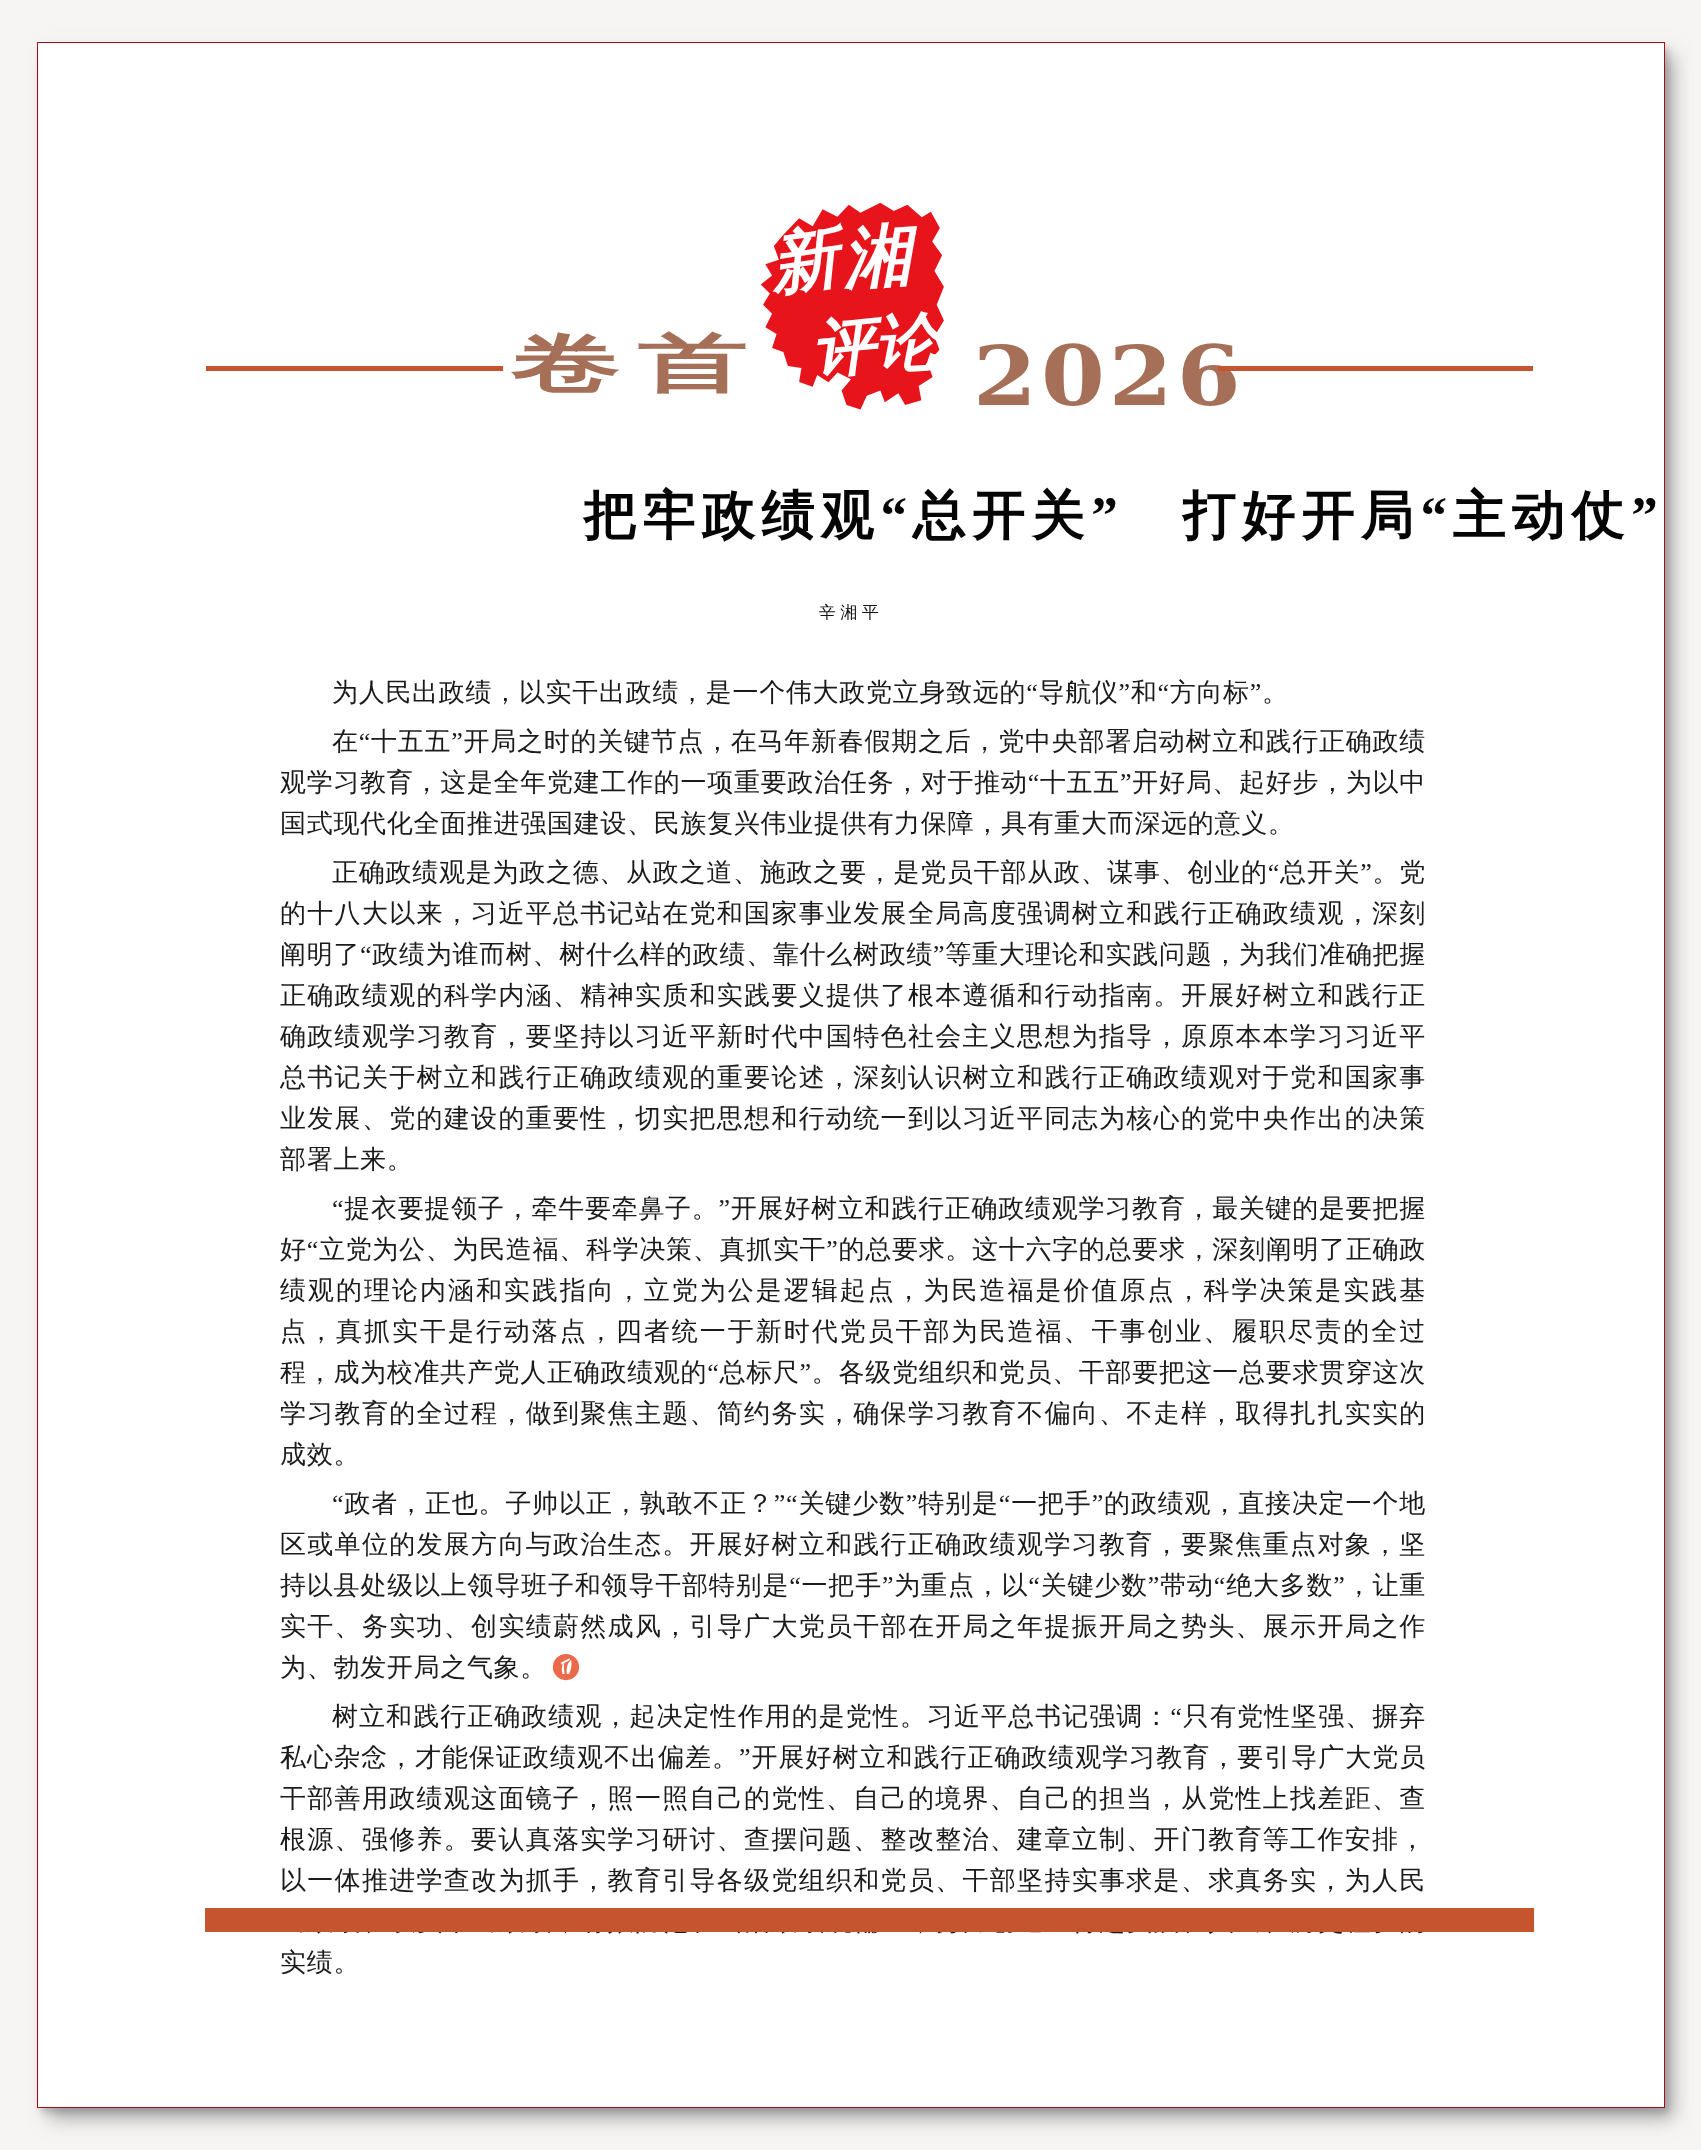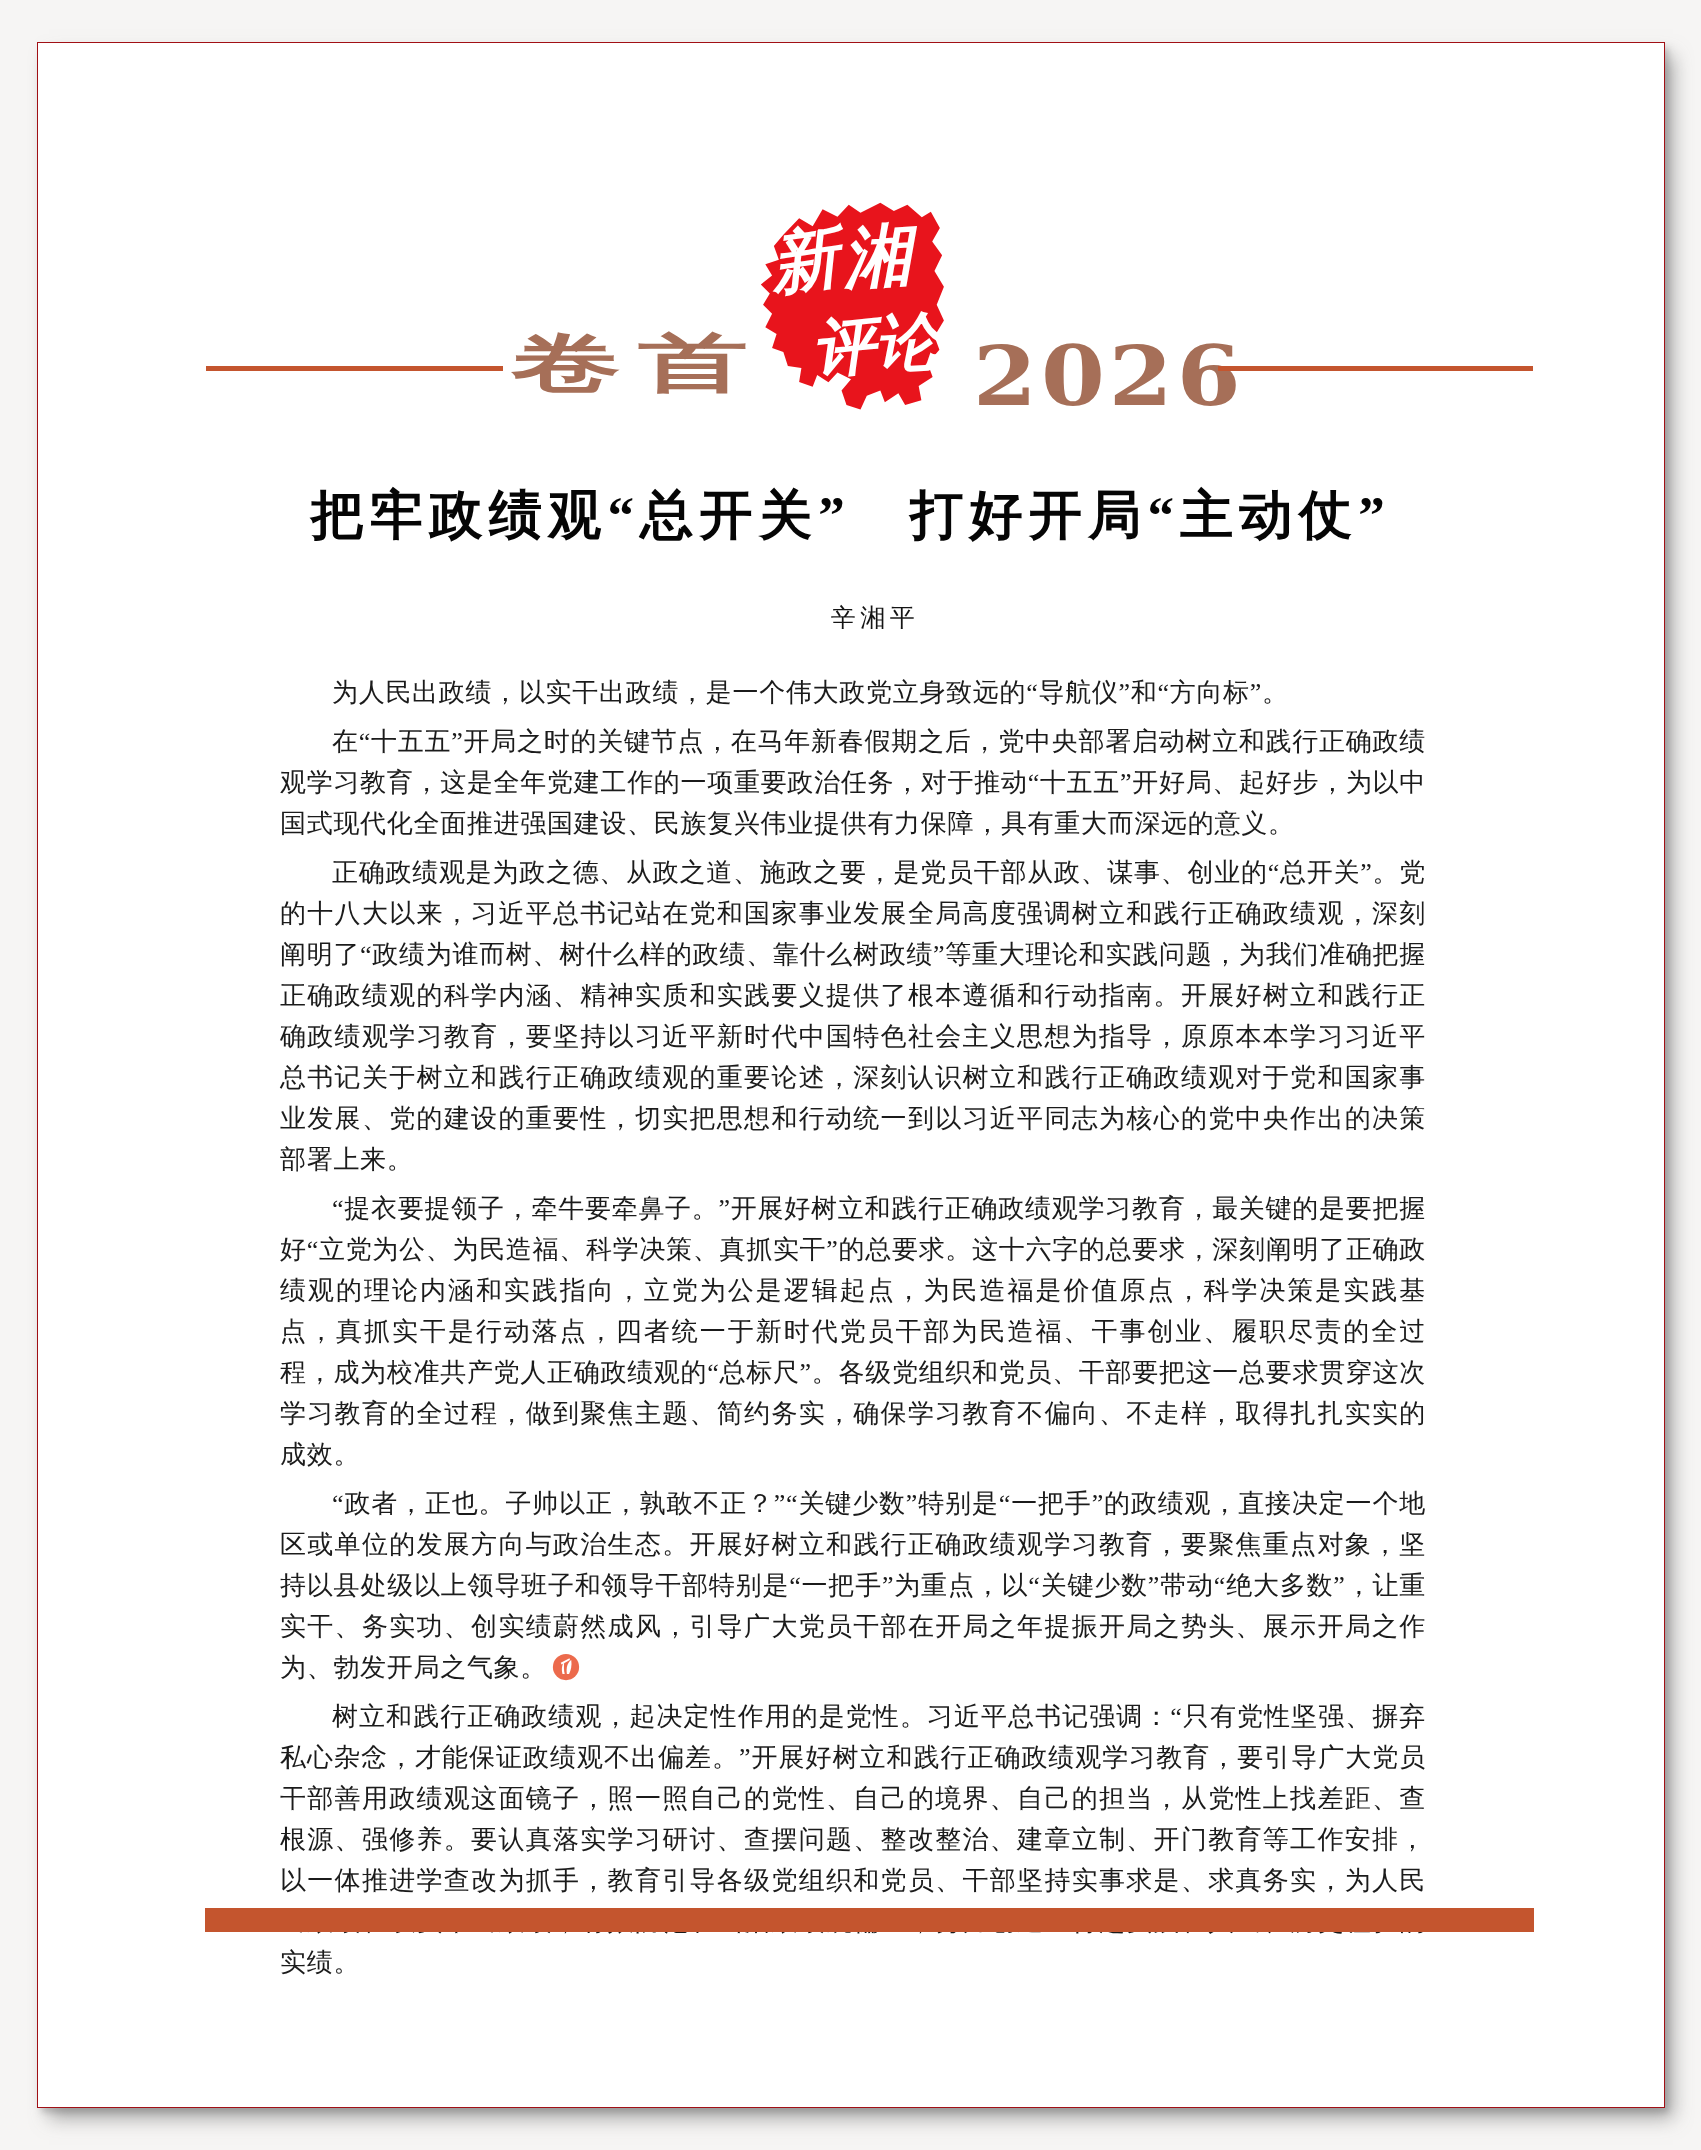--- a/index.html
+++ b/index.html
@@ -15,24 +15,24 @@
   .kicker{position:absolute;left:473px;top:288px;color:#a66f58;
           font-family:"Liberation Sans","DejaVu Sans",sans-serif;font-weight:900;
           font-size:64px;letter-spacing:10px;transform:scaleX(1.72);transform-origin:left center;
           white-space:nowrap;line-height:1;}
   .year{position:absolute;left:935px;top:292px;color:#a66f58;
         font-family:"DejaVu Serif","Liberation Serif",serif;font-weight:bold;
         font-size:82px;letter-spacing:3.6px;transform:scaleX(1.12);transform-origin:left center;
         line-height:1;white-space:nowrap;}
   .logo{position:absolute;left:707px;top:149px;width:203px;height:221px;}
   
-  .title{position:absolute;left:0;top:441px;width:100%;text-align:center;color:#050505;
+  .title{position:absolute;left:0;top:441px;width:100%;text-align:right;color:#050505;
          font-weight:bold;font-size:53px;letter-spacing:6.3px;line-height:1.2;white-space:nowrap;}
   .author{position:absolute;left:0;top:558px;width:100%;text-align:center;color:#141414;
-          font-size:25px;letter-spacing:4.5px;padding-left:24px;}
+          font-size:17px;letter-spacing:4.5px;}
   
   .body-col{position:absolute;left:234px;top:621px;width:1162px;color:#1b1b1b;
             font-size:26px;line-height:41px;letter-spacing:0.7px;text-align:justify;}
   .body-col p{margin:8px;text-indent:2em;}
   .endmark{display:inline-block;width:28px;height:28px;vertical-align:-4.5px;margin-left:4.5px;}
   
   .footer-bar{position:absolute;left:167px;top:1865px;width:1329px;height:24px;background:#c4552e;}
 </style>
 </head>
 <body>

